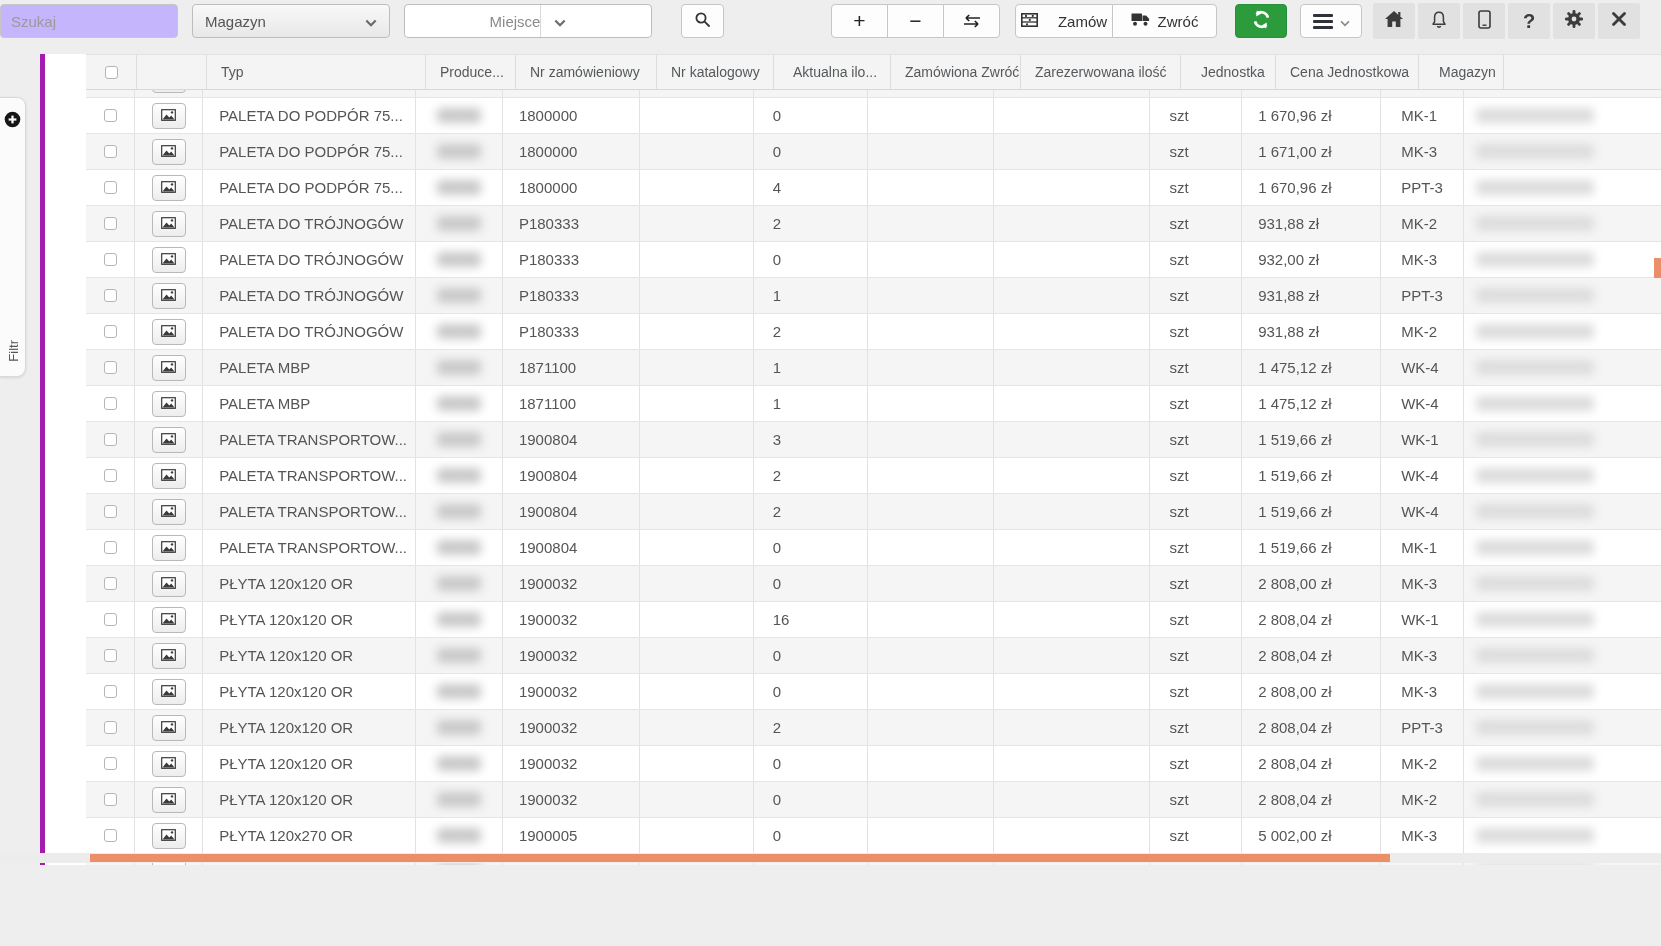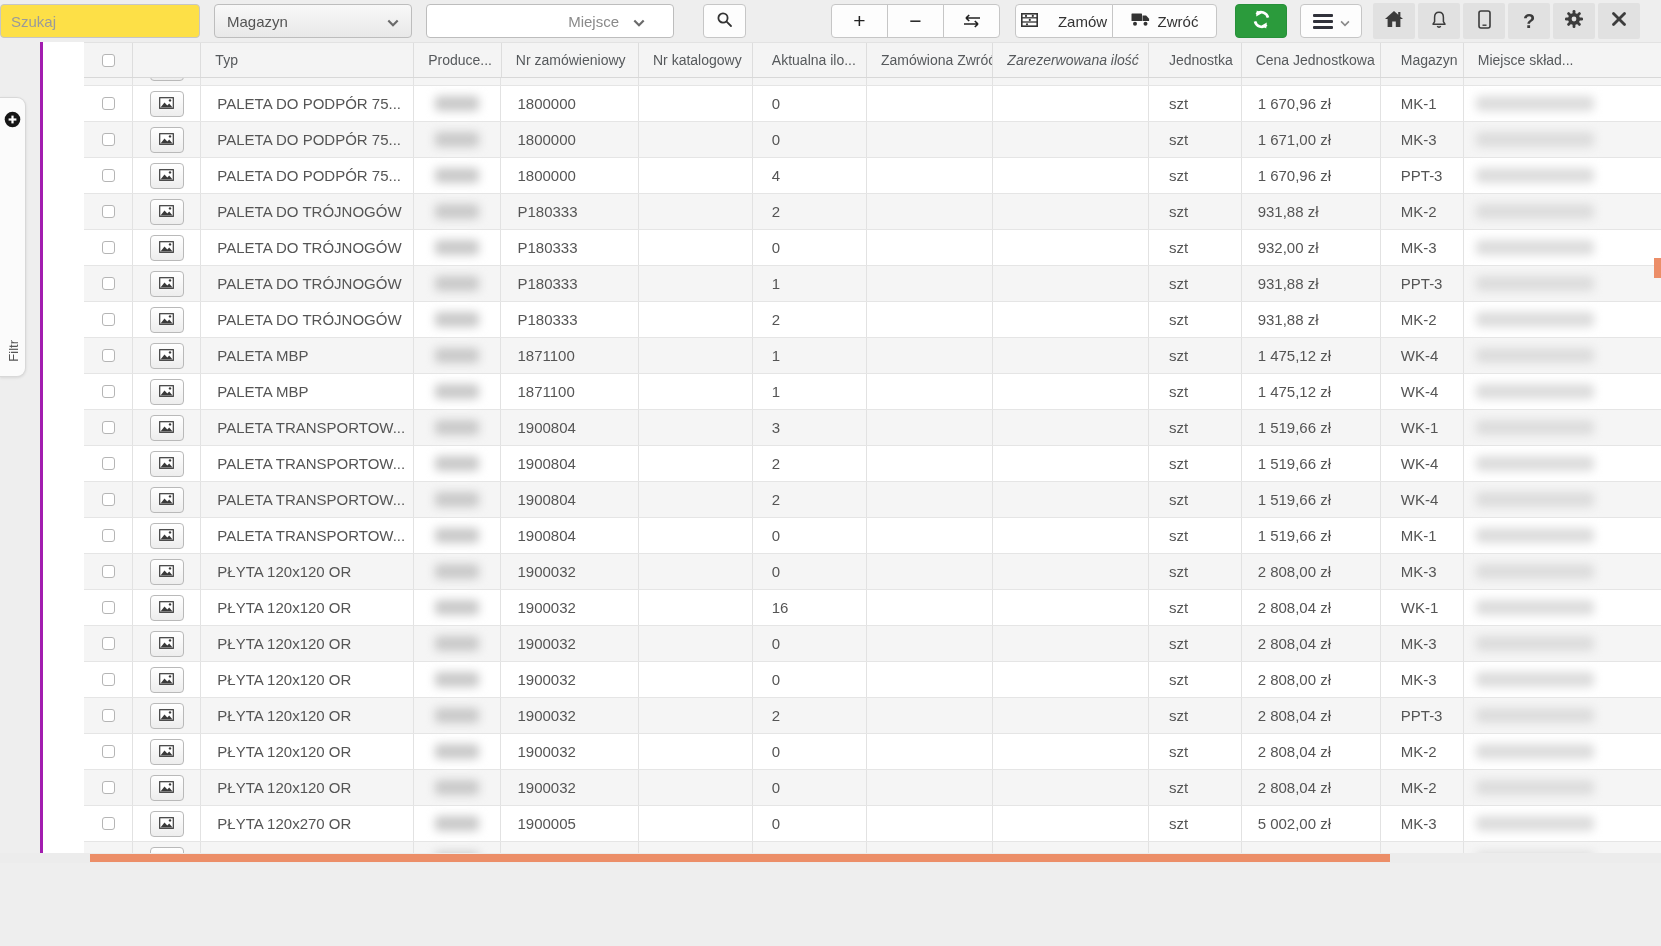--- a/index.html
+++ b/index.html
@@ -6,30 +6,30 @@
   html, body { width: 1661px; height: 946px; }
   body {
     font-family: "Liberation Sans", "DejaVu Sans", sans-serif;
     background: #eeeeee; color: #555; overflow: hidden;
   }
   .app { position: relative; width: 1661px; height: 946px; background: #eeeeee; }
 
   
   .toolbar { position: absolute; left: 0; top: 0; width: 1661px; height: 42px;
     display: flex; align-items: center; background: #eeeeee; }
-  .search-input { width: 200px; height: 34px; border: 1px solid #c6c6c6; border-radius: 4px;
-    padding: 0 10px; font-size: 15px; color: #555; background: #fde047; outline: none;
+  .search-input { width: 178px; height: 34px; border: 1px solid #c6c6c6; border-radius: 4px;
+    padding: 0 10px; font-size: 15px; color: #555; background: #c4b5fd; outline: none;
     font-family: inherit; }
   .search-input::placeholder { color: #9a9a9a; }
   .select { height: 34px; border: 1px solid #bdbdbd; border-radius: 4px; display: flex;
     align-items: center; font-size: 15px; color: #555; cursor: default; }
   .select-gray { background: linear-gradient(#f8f8f8, #e8e8e8); margin-left: 14px;
     width: 198px; padding: 0 12px; justify-content: space-between; }
-  .select-white { background: #fff; margin-left: 14px; width: 248px; padding: 16px;
-    justify-content: flex-end; }
+  .select-white { background: #fff; margin-left: 14px; width: 248px; padding: 0;
+    justify-content: center; }
   .select-white .sel-text { padding-left: 12px; color: #8a8a8a; }
   .select-gray .sel-text { color: #555; }
   .dd-zone { width: 38px; height: 100%; border-left: 1px solid #d9d9d9; display: flex;
     align-items: center; justify-content: center; }
   .btn { height: 34px; background: #fdfdfd; border: 1px solid #c6c6c6; border-radius: 4px;
     display: flex; align-items: center; justify-content: center; font-size: 15px;
     color: #333; cursor: pointer; }
   .search-btn { width: 43px; margin-left: 29px; }
   .right-cluster { margin-left: auto; display: flex; align-items: center; margin-right: 21px; }
   .btn-group { display: flex; }
@@ -50,41 +50,41 @@
 
   
   .main { position: absolute; left: 0; top: 42px; width: 1661px; height: 811px; }
   .filter-tab { position: absolute; left: 0; top: 55px; width: 26px; height: 280px;
     background: #fbfbfb; border: 1px solid #d8d8d8; border-left: none;
     border-radius: 0 9px 9px 0; box-shadow: 0 1px 3px rgba(0,0,0,.10); cursor: pointer; }
   .filter-plus { position: absolute; top: 13px; left: 4px; }
   .filter-label { position: absolute; bottom: 14px; left: 50%;
     transform: translateX(-50%) rotate(180deg); writing-mode: vertical-rl;
     font-size: 13px; color: #555; }
-  .table-zone { position: absolute; left: 40px; top: 0; width: 1621px; height: 811px;
-    background: #fff; border-left: 3px solid #a21caf; padding-left: 41px; }
+  .table-zone { position: absolute; left: 40px; top: 12px; width: 1621px; height: 811px;
+    background: #fff; border-left: 5px solid #a21caf; padding-left: 41px; }
   .thead { display: flex; height: 36px; background: #f4f4f4; border-top: 1px solid #e2e2e2;
     border-bottom: 1px solid #d8d8d8; }
   .th { border-right: 1px solid #ddd; font-size: 14px; color: #56595c; line-height: 34px;
     padding-left: 14px; white-space: nowrap; overflow: hidden; cursor: pointer; }
   .tbody { height: 775px; overflow: hidden; }
   .row { display: flex; height: 36px; background: #fff; border-bottom: 1px solid #e5e5e5; justify-content: center; }
   .row.alt { background: #f5f5f5; }
   .row.partial-top { margin-top: -28px; }
   .cell { border-right: 1px solid #e2e2e2; font-size: 15px; color: #555;
     line-height: 35px; padding-left: 16px; white-space: nowrap; overflow: hidden; }
   .col-check { width: 51px;  padding: 0; display: flex; align-items: center; justify-content: center; }
   .col-img   { width: 70px;  padding: 0; display: flex; align-items: center; justify-content: center; }
   .col-typ   { width: 219px; }
   .col-prod  { width: 90px;  padding: 0; display: flex; align-items: center; justify-content: center; }
   .col-nrzam { width: 141px; }
   .col-nrkat { width: 117px; }
   .col-akt   { width: 117px; padding-left: 19px; }
   .col-zam   { width: 130px; }
-  .col-zarez { width: 160px; font-style: italic; }
+  .col-zarez { width: 160px; }
   .col-jedn  { width: 95px;  padding-left: 20px; }
   .col-cena  { width: 143px; }
   .col-mag   { width: 85px;  padding-left: 20px; }
   .col-miejsce { width: 203px; border-right: none; padding: 0; display: flex;
     align-items: center; padding-left: 12px; }
   .cb { width: 13px; height: 13px; border: 1px solid #b5b5b5; border-radius: 3px;
     background: #fff; cursor: pointer; }
   .img-btn { width: 34px; height: 26px; border: 1px solid #b9b9b9; border-radius: 4px;
     background: linear-gradient(#ffffff, #ededed); display: flex; align-items: center;
     justify-content: center; cursor: pointer; }
@@ -290,21 +290,20 @@
         <div class="th col-typ">Typ</div>
         <div class="th col-prod" style="justify-content:flex-start;padding-left:14px">Produce...</div>
         <div class="th col-nrzam">Nr zamówieniowy</div>
         <div class="th col-nrkat">Nr katalogowy</div>
         <div class="th col-akt">Aktualna ilo...</div>
         <div class="th col-zam">Zamówiona Zwróć</div>
         <div class="th col-zarez">Zarezerwowana ilość</div>
         <div class="th col-jedn">Jednostka</div>
         <div class="th col-cena">Cena Jednostkowa</div>
         <div class="th col-mag">Magazyn</div>
-        <div class="th col-miejsce" style="display:block;padding-left:14px;line-height:34px">Miejsce skład...</div>
       </div>
       <div class="tbody">
           <div class="row alt partial-top">
       <div class="cell col-check">
         
       </div>
       <div class="cell col-img">
         <span class="img-btn">
           <span>
             

